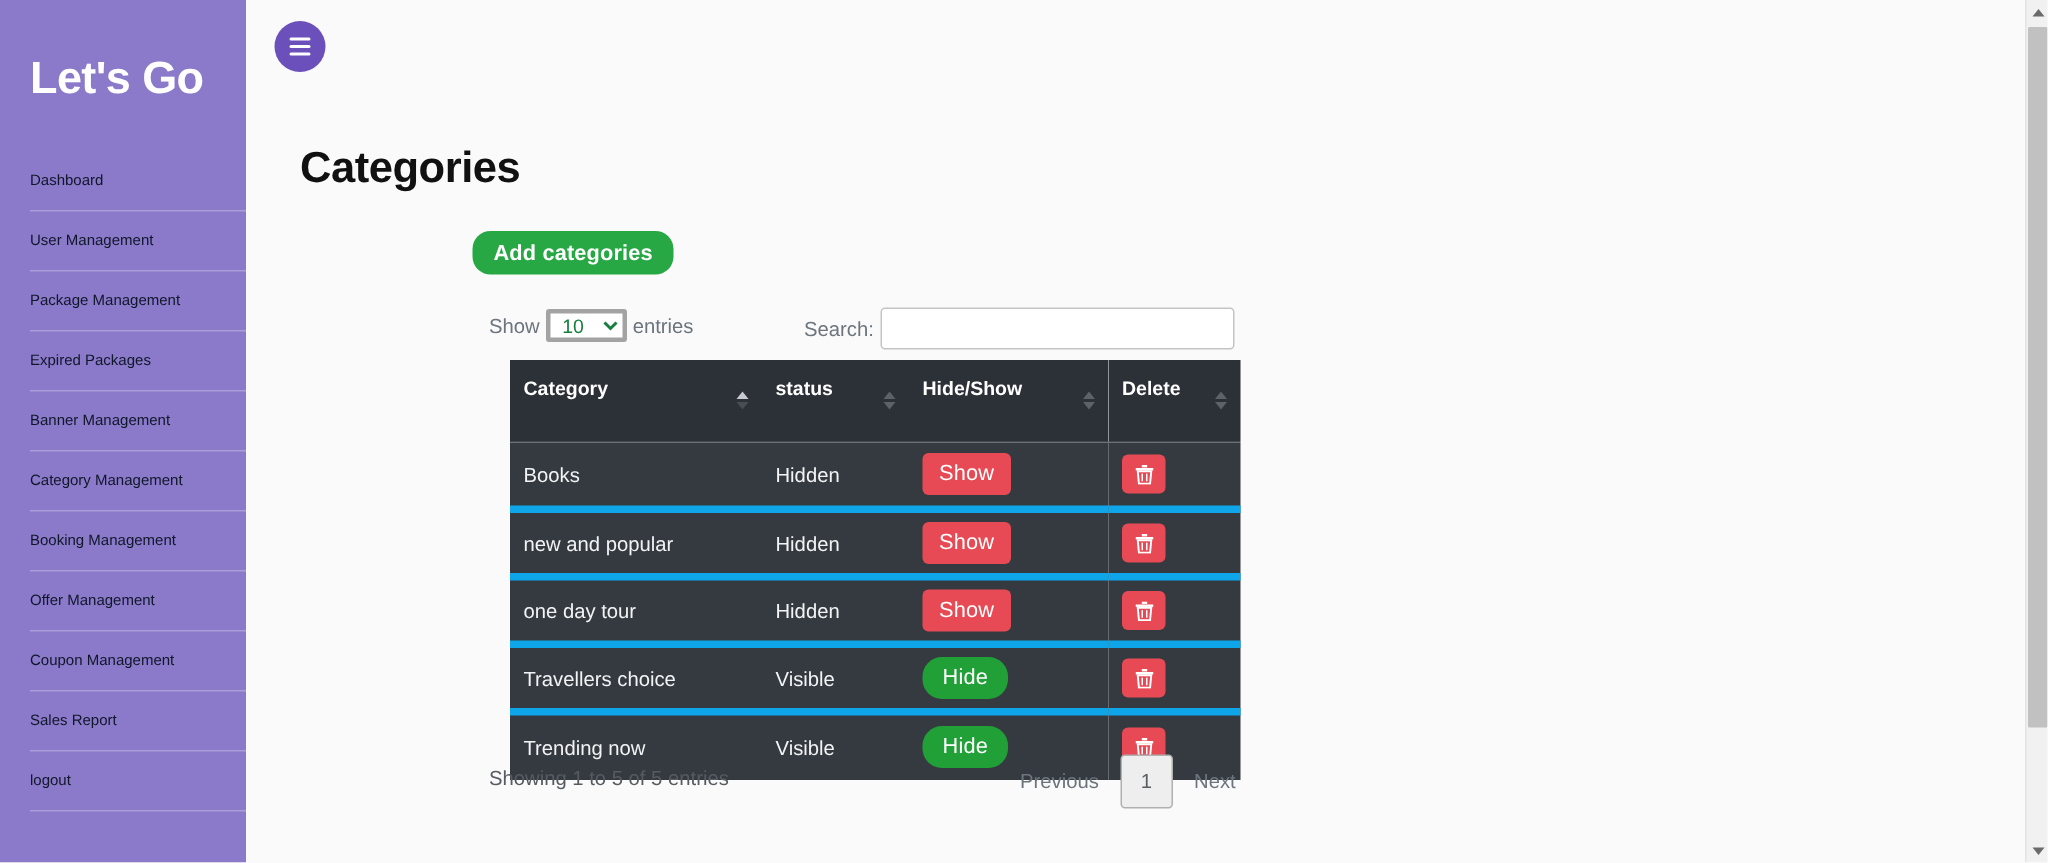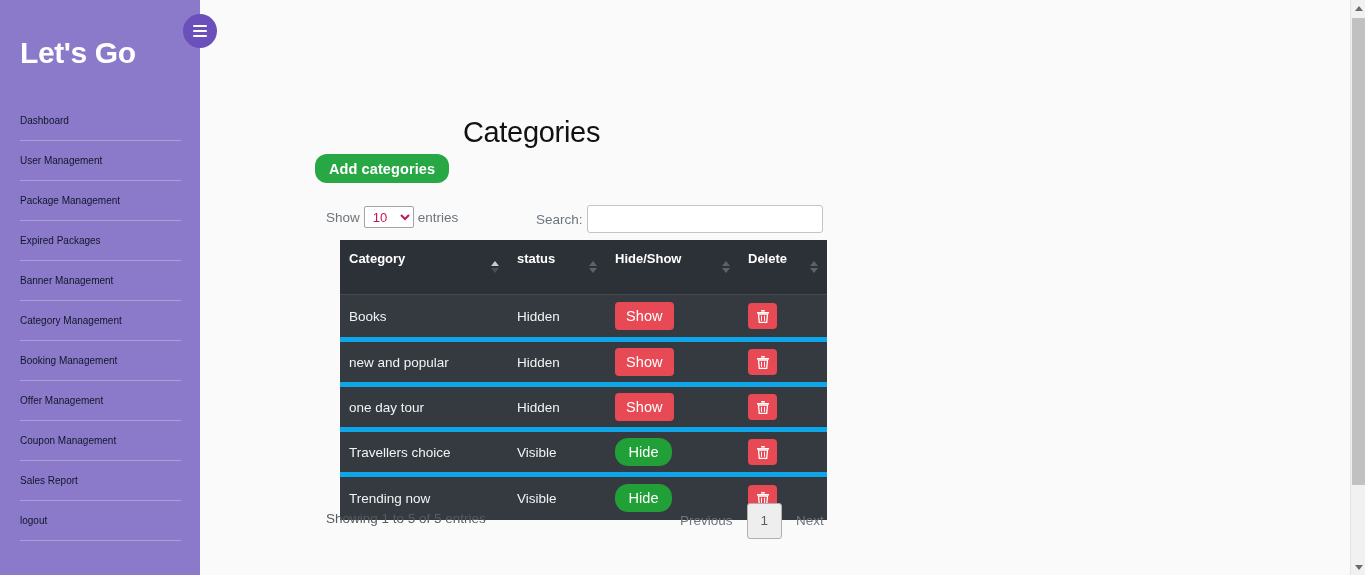--- a/index.html
+++ b/index.html
@@ -14,21 +14,21 @@
     position: relative;
     width: 1365px;
     height: 575px;
     background: #fafafa;
   }
 
   
   #sidebar {
     position: absolute;
     left: 0; top: 0;
-    width: 200px;
+    width: 164px;
     height: 575px;
     background: #8b79c9;
     overflow: hidden;
   }
   #brand {
     position: absolute;
     left: 20px;
     top: 38px;
     font-size: 30px;
     font-weight: 700;
@@ -96,26 +96,25 @@
     left: 200px; top: 0;
     width: 1150px;
     height: 575px;
     background: #fafafa;
   }
   #page-title {
     position: absolute;
     left: 0;
     top: 96px;
     width: 663px;
-    text-align: center;
+    text-align: left;
     font-size: 29px;
-    font-weight: 400;
+    font-weight: 700;
     color: #111111;
     letter-spacing: -0.3px;
-    margin-top: 20px;
   }
   #add-btn {
     position: absolute;
     left: 115px;
     top: 154px;
     height: 29px;
     padding: 0 14px;
     background: #28a745;
     color: #ffffff;
     border: none;
@@ -136,22 +135,22 @@
     color: #6c757d;
     display: flex;
     align-items: center;
     gap: 4px;
     white-space: nowrap;
   }
   #dt-length select {
     height: 22px;
     font-family: "Liberation Sans", sans-serif;
     font-size: 13px;
-    color: #be185d;
-    border: 1px solid #a3a3a3;
+    color: #15803d;
+    border: 3px solid #a3a3a3;
     border-radius: 2px;
     background: #ffffff;
     padding: 0 2px 0 4px;
   }
   #dt-filter {
     position: absolute;
     left: 336px;
     top: 205px;
     display: flex;
     align-items: center;

